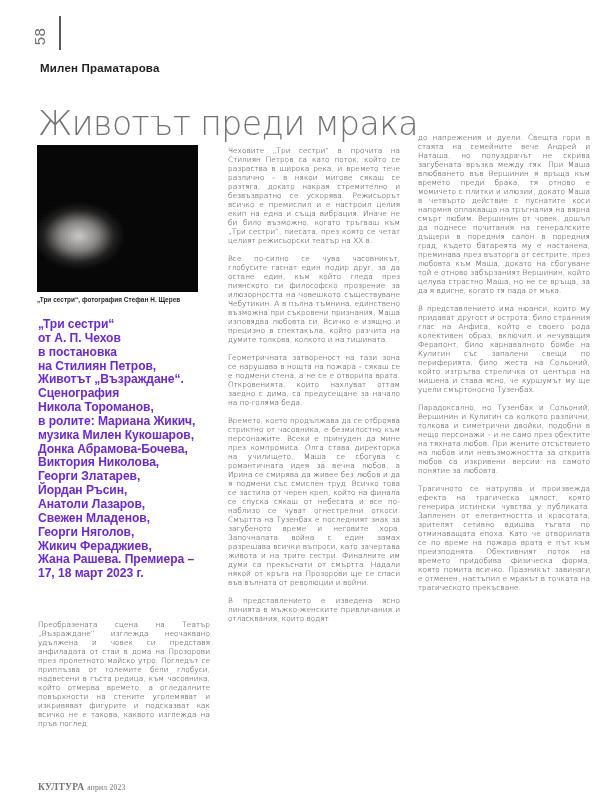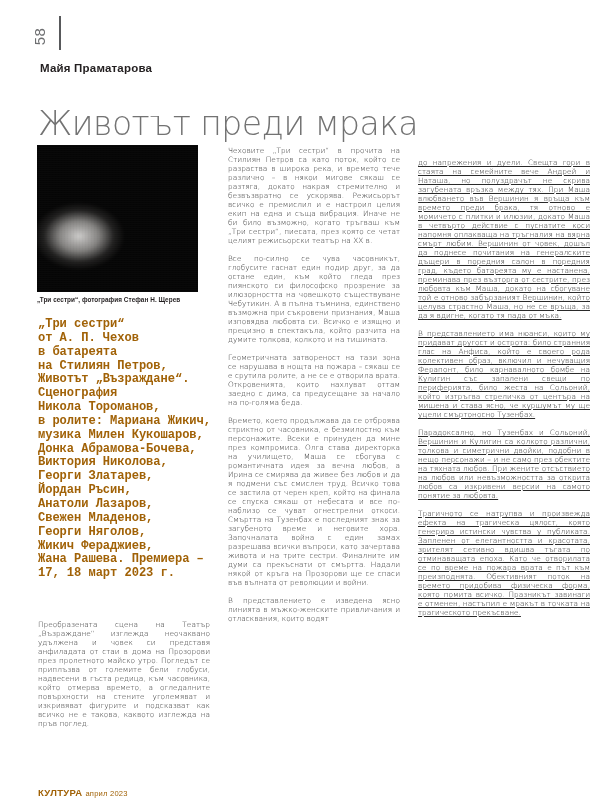--- a/index.html
+++ b/index.html
@@ -125,25 +125,25 @@
     color: #231f20;
     white-space: nowrap;
   }
 
   
   .credits {
     position: absolute;
     left: 38px;
     top: 318px;
     width: 172px;
-    font-family: Liberation Mono, monospace;
+    font-family: Liberation Sans, sans-serif;
     font-weight: 700;
     font-size: 12.1px;
     line-height: 13.85px;
-    color: #a16207;
+    color: #6d28d9;
     letter-spacing: -0.05px;
   }
   .credits span { display: block; white-space: nowrap; }
 
   
   .col {
     position: absolute;
     font-family: "DejaVu Sans", sans-serif;
     font-weight: 300;
     font-size: 7.35px;
@@ -151,29 +151,29 @@
     color: #2a2a2a;
     text-align: justify;
     letter-spacing: 0.02px;
     hyphens: manual;
   }
   .col p { margin: 0 0 9px 0; }
   .col p:last-child { margin-bottom: 0; }
 
   #col-1 { left: 38px; top: 620px; width: 172px; }
   #col-2 { left: 228px; top: 146px; width: 172px; }
-  #col-3 { left: 418px; top: 158px; width: 172px; text-decoration: underline; }
+  #col-3 { left: 418px; top: 133px; width: 172px; }
 
   
   .footer {
     position: absolute;
     left: 38px;
-    bottom: 0;
-    font-family: Liberation Sans, sans-serif;
-    color: #a16207;
+    bottom: 6px;
+    font-family: Liberation Serif, serif;
+    color: #737373;
     white-space: nowrap;
   }
   .footer-brand {
     font-weight: 700;
     font-size: 9.5px;
     letter-spacing: 0.3px;
   }
   .footer-date {
     font-weight: 400;
     font-size: 7.6px;
@@ -184,35 +184,35 @@
 </head>
 <body>
 
 <div class="page">
 
   <div class="folio">
     <div class="folio-num">58</div>
     <div class="folio-rule"></div>
   </div>
 
-  <div class="byline">Майя Праматарова</div>
+  <div class="byline">Милен Праматарова</div>
 
   <h1 class="headline">Животът преди мрака</h1>
 
   <div class="photo-wrap">
     <div class="photo"></div>
     <div class="photo-blur"></div>
     <div class="photo-grain"></div>
   </div>
   <div class="caption">„Три сестри“, фотография Стефан Н. Щерев</div>
 
   <div class="credits">
       <span>„Три сестри“</span>
       <span>от А. П. Чехов</span>
-      <span>в батареята</span>
+      <span>в постановка</span>
       <span>на Стилиян Петров,</span>
       <span>Животът „Възраждане“.</span>
       <span>Сценография</span>
       <span>Никола Тороманов,</span>
       <span>в ролите: Мариана Жикич,</span>
       <span>музика Милен Кукошаров,</span>
       <span>Донка Абрамова-Бочева,</span>
       <span>Виктория Николова,</span>
       <span>Георги Златарев,</span>
       <span>Йордан Ръсин,</span>
@@ -223,21 +223,21 @@
       <span>Жана Рашева. Премиера –</span>
       <span>17, 18 март 2023 г.</span>
     </div>
 
   <div class="col" id="col-1">
       <p>Преобразената сцена на Театър „Възраждане“ изглежда неочаквано удължена и човек си представя анфиладата от стаи в дома на Прозорови през пролетното майско утро. Погледът се приплъзва от големите бели глобуси, надвесени в гъста редица, към часовника, който отмерва времето, а огледалните повърхности на стените уголемяват и изкривяват фигурите и подсказват как всичко не е такова, каквото изглежда на пръв поглед.</p>
     </div>
   <div class="col" id="col-2">
       <p>Чеховите „Три сестри“ в прочита на Стилиян Петров са като поток, който се разраства в широка река, и времето тече различно – в някои мигове сякаш се разтяга, докато накрая стремително и безвъзвратно се ускорява. Режисьорът всичко е премислил и е настроил целия екип на една и съща вибрация. Иначе не би било възможно, когато тръгваш към „Три сестри“, пиесата, през която се четат целият режисьорски театър на ХХ в.</p>
       <p>Все по-силно се чува часовникът, глобусите гаснат един подир друг, за да остане един, към който гледа през пиянското си философско прозрение за илюзорността на човешкото съществуване Чебутикин. А в пълна тъмнина, единствено възможна при съкровени признания, Маша изповядва любовта си. Всичко е изящно и прецизно в спектакъла, който разчита на думите толкова, колкото и на тишината.</p>
-      <p>Геометричната затвореност на тази зона се нарушава в нощта на пожара – сякаш се е срутила ролите, а не се е отворила врата. Откровенията, които нахлуват оттам заедно с дима, са предусещане за начало на по-голяма беда.</p>
+      <p>Геометричната затвореност на тази зона се нарушава в нощта на пожара – сякаш се е подмени стена, а не се е отворила врата. Откровенията, които нахлуват оттам заедно с дима, са предусещане за начало на по-голяма беда.</p>
       <p>Времето, което продължава да се отброява стриктно от часовника, е безмилостно към персонажите. Всеки е принуден да мине през компромиса. Олга става директорка на училището, Маша се сбогува с романтичната идея за вечна любов, а Ирина се смирява да живее без любов и да я подмени със смислен труд. Всичко това се застила от черен креп, който на финала се спуска сякаш от небесата и все по-наблизо се чуват огнестрелни откоси. Смъртта на Тузенбах е последният знак за загубеното време и неговите хора. Започналата война с един замах разрешава всички въпроси, като зачертава живота и на трите сестри. Финалните им думи са прекъснати от смъртта. Надали някой от кръга на Прозорови ще се спаси във вълната от революции и войни.</p>
       <p>В представлението е изведена ясно линията в мъжко-женските привличания и отласквания, които водят</p>
     </div>
   <div class="col" id="col-3">
       <p>до напрежения и дуели. Свещта гори в стаята на семейните вече Андрей и Наташа, но полуздрачът не скрива загубената връзка между тях. При Маша влюбването във Вершинин я връща към времето преди брака, тя отново е момичето с плитки и илюзии, докато Маша в четвърто действие с пуснатите коси напомня оплакваща на тръгналия на вярна смърт любим. Вершинин от човек, дошъл да поднесе почитания на генералските дъщери в поредния салон в поредния град, където батареята му е настанена, преминава през възторга от сестрите, през любовта към Маша, докато на сбогуване той е отново забързаният Вершинин, който целува страстно Маша, но не се връща, за да я вдигне, когато тя пада от мъка.</p>
       <p>В представлението има нюанси, които му придават другост и острота: било странния глас на Анфиса, който е своего рода колективен образ, включил и нечуващия Ферапонт, било карнавалното бомбе на Кулигин със запалени свещи по периферията, било жеста на Сольоний, който изтръгва стреличка от центъра на мишена и става ясно, че куршумът му ще уцели смъртоносно Тузенбах.</p>
       <p>Парадоксално, но Тузенбах и Сольоний, Вершинин и Кулигин са колкото различни, толкова и симетрични двойки, подобни в нещо персонажи – и не само през обектите на тяхната любов. При жените отсъствието на любов или невъзможността за открита любов са изкривени версии на самото понятие за любовта.</p>
       <p>Трагичното се натрупва и произвежда ефекта на трагическа цялост, която генерира истински чувства у публиката. Запленен от елегантността и красотата, зрителят сетивно вдишва тъгата по отминаващата епоха. Като че отворилата се по време на пожара врата е път към преизподнята. Обективният поток на времето придобива физическа форма, която помита всичко. Празникът завинаги е отменен, настъпил е мракът в точката на трагическото прекъсване.</p>
     </div>
 

